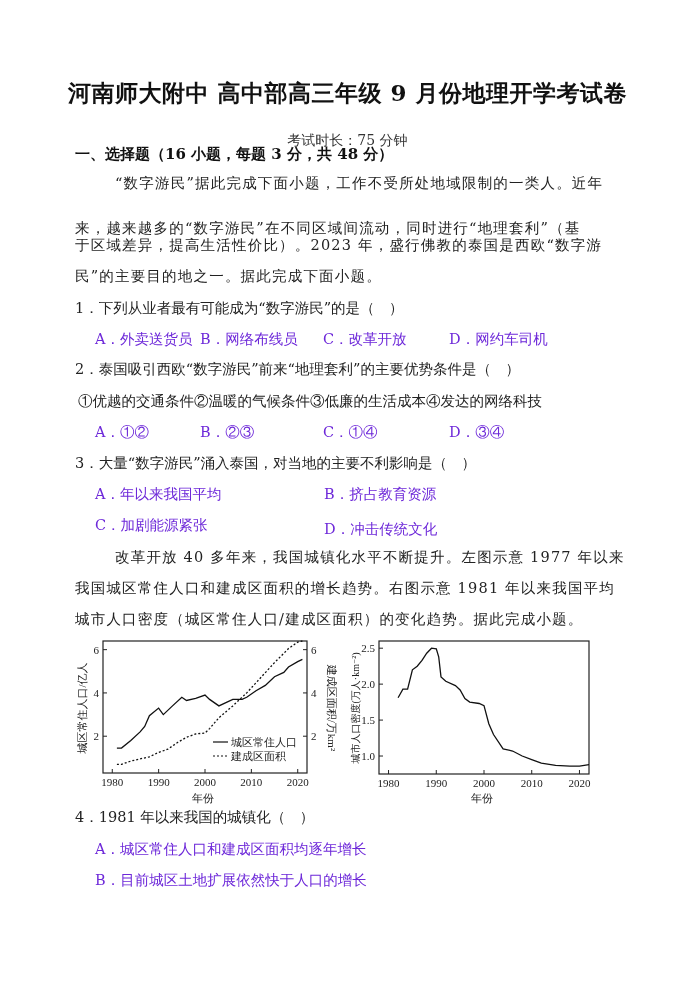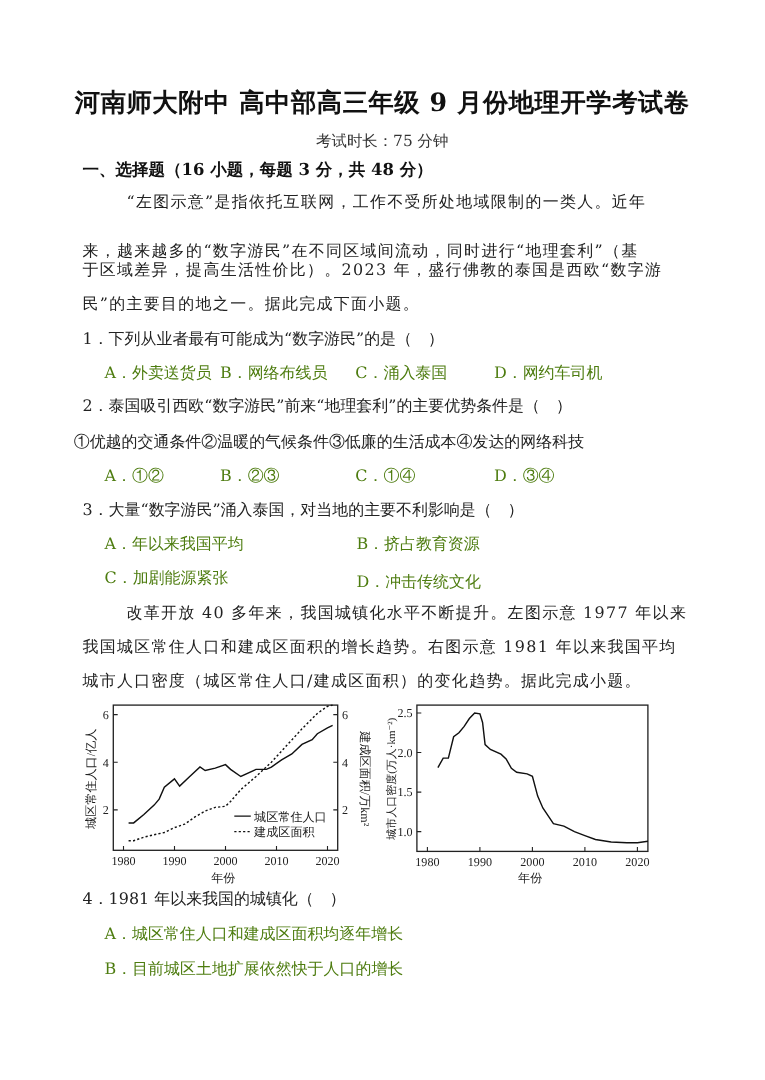--- a/index.html
+++ b/index.html
@@ -1,47 +1,47 @@
 <!DOCTYPE html>
 <html><head>
 <meta charset="utf-8">
 <style>
   html, body { margin: 0; padding: 0; background: #ffffff; }
   body { width: 695px; height: 982px; position: relative; overflow: hidden;
          font-family: "DejaVu Serif", "Liberation Serif", serif; color: #111; }
   .abs { position: absolute; white-space: nowrap; }
   .title { left: 0; width: 695px; top: 78px; text-align: center; font-size: 23px; font-weight: bold;
            font-family: "DejaVu Serif", serif; letter-spacing: 0.5px; }
-  .sub { left: 0; width: 695px; top: 120px; text-align: center; font-size: 14px; color: #333; }
+  .sub { left: 0; width: 695px; top: 132px; text-align: center; font-size: 14px; color: #333; }
   .sec { left: 75px; top: 145px; font-size: 15px; font-weight: bold; }
   .para { font-size: 14.5px; letter-spacing: 1.2px; color: #222; }
   .q { font-size: 14.5px; color: #222; text-align: right; }
-  .opt { font-size: 14.5px; color: #4d7c0f; }
+  .opt { font-size: 14.5px; color: #6d28d9; }
   svg text { font-family: "Liberation Serif", "DejaVu Serif", serif; fill: #222; }
 </style>
 </head>
 <body>
 
 <div class="abs title">河南师大附中  高中部高三年级 9 月份地理开学考试卷</div>
 <div class="abs sub">考试时长：75 分钟</div>
 <div class="abs sec">一、选择题（16 小题，每题 3 分，共 48 分）</div>
 
-<div class="abs para" style="left:115px;top:174px">“左图示意”是指依托互联网，工作不受所处地域限制的一类人。近年</div>
+<div class="abs para" style="left:115px;top:174px">“数字游民”据此完成下面小题，工作不受所处地域限制的一类人。近年</div>
 <div class="abs para" style="left:75px;top:219px">来，越来越多的“数字游民”在不同区域间流动，同时进行“地理套利”（基</div>
 <div class="abs para" style="left:75px;top:236px">于区域差异，提高生活性价比）。2023 年，盛行佛教的泰国是西欧“数字游</div>
 <div class="abs para" style="left:75px;top:267px">民”的主要目的地之一。据此完成下面小题。</div>
 
 <div class="abs q" style="left:75px;top:299px">1．下列从业者最有可能成为“数字游民”的是（　）</div>
 <div class="abs opt" style="left:95px;top:330px">A．外卖送货员</div>
 <div class="abs opt" style="left:200px;top:330px">B．网络布线员</div>
-<div class="abs opt" style="left:323px;top:330px">C．涌入泰国</div>
+<div class="abs opt" style="left:323px;top:330px">C．改革开放</div>
 <div class="abs opt" style="left:449px;top:330px">D．网约车司机</div>
 
 <div class="abs q" style="left:75px;top:360px">2．泰国吸引西欧“数字游民”前来“地理套利”的主要优势条件是（　）</div>
-<div class="abs q" style="left:67px;top:392px">①优越的交通条件②温暖的气候条件③低廉的生活成本④发达的网络科技</div>
+<div class="abs q" style="left:78px;top:392px">①优越的交通条件②温暖的气候条件③低廉的生活成本④发达的网络科技</div>
 <div class="abs opt" style="left:95px;top:423px">A．①②</div>
 <div class="abs opt" style="left:200px;top:423px">B．②③</div>
 <div class="abs opt" style="left:323px;top:423px">C．①④</div>
 <div class="abs opt" style="left:449px;top:423px">D．③④</div>
 
 <div class="abs q" style="left:75px;top:454px">3．大量“数字游民”涌入泰国，对当地的主要不利影响是（　）</div>
 <div class="abs opt" style="left:95px;top:485px">A．年以来我国平均</div>
 <div class="abs opt" style="left:324px;top:485px">B．挤占教育资源</div>
 <div class="abs opt" style="left:95px;top:516px">C．加剧能源紧张</div>
 <div class="abs opt" style="left:324px;top:520px">D．冲击传统文化</div>

